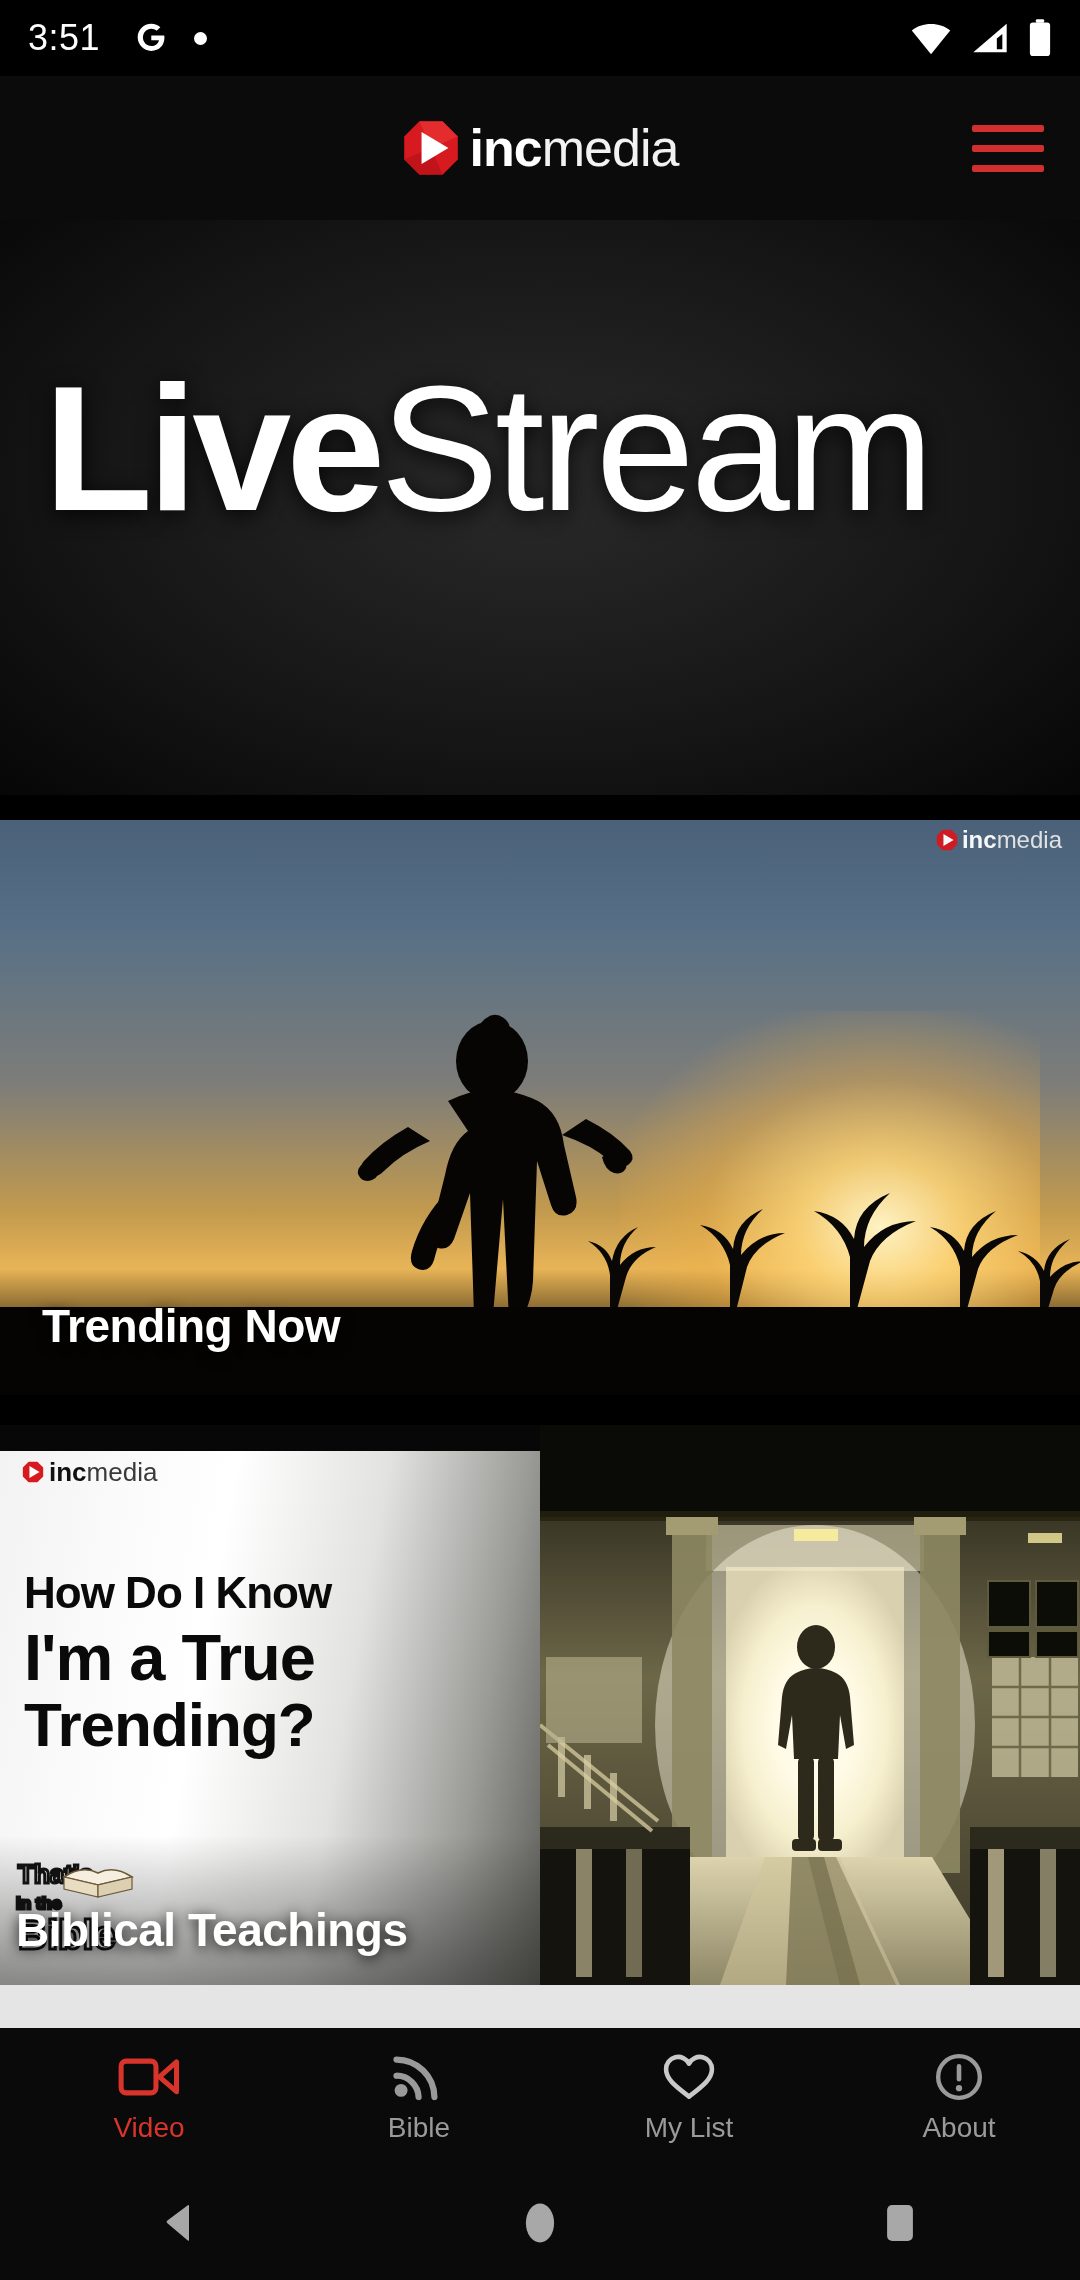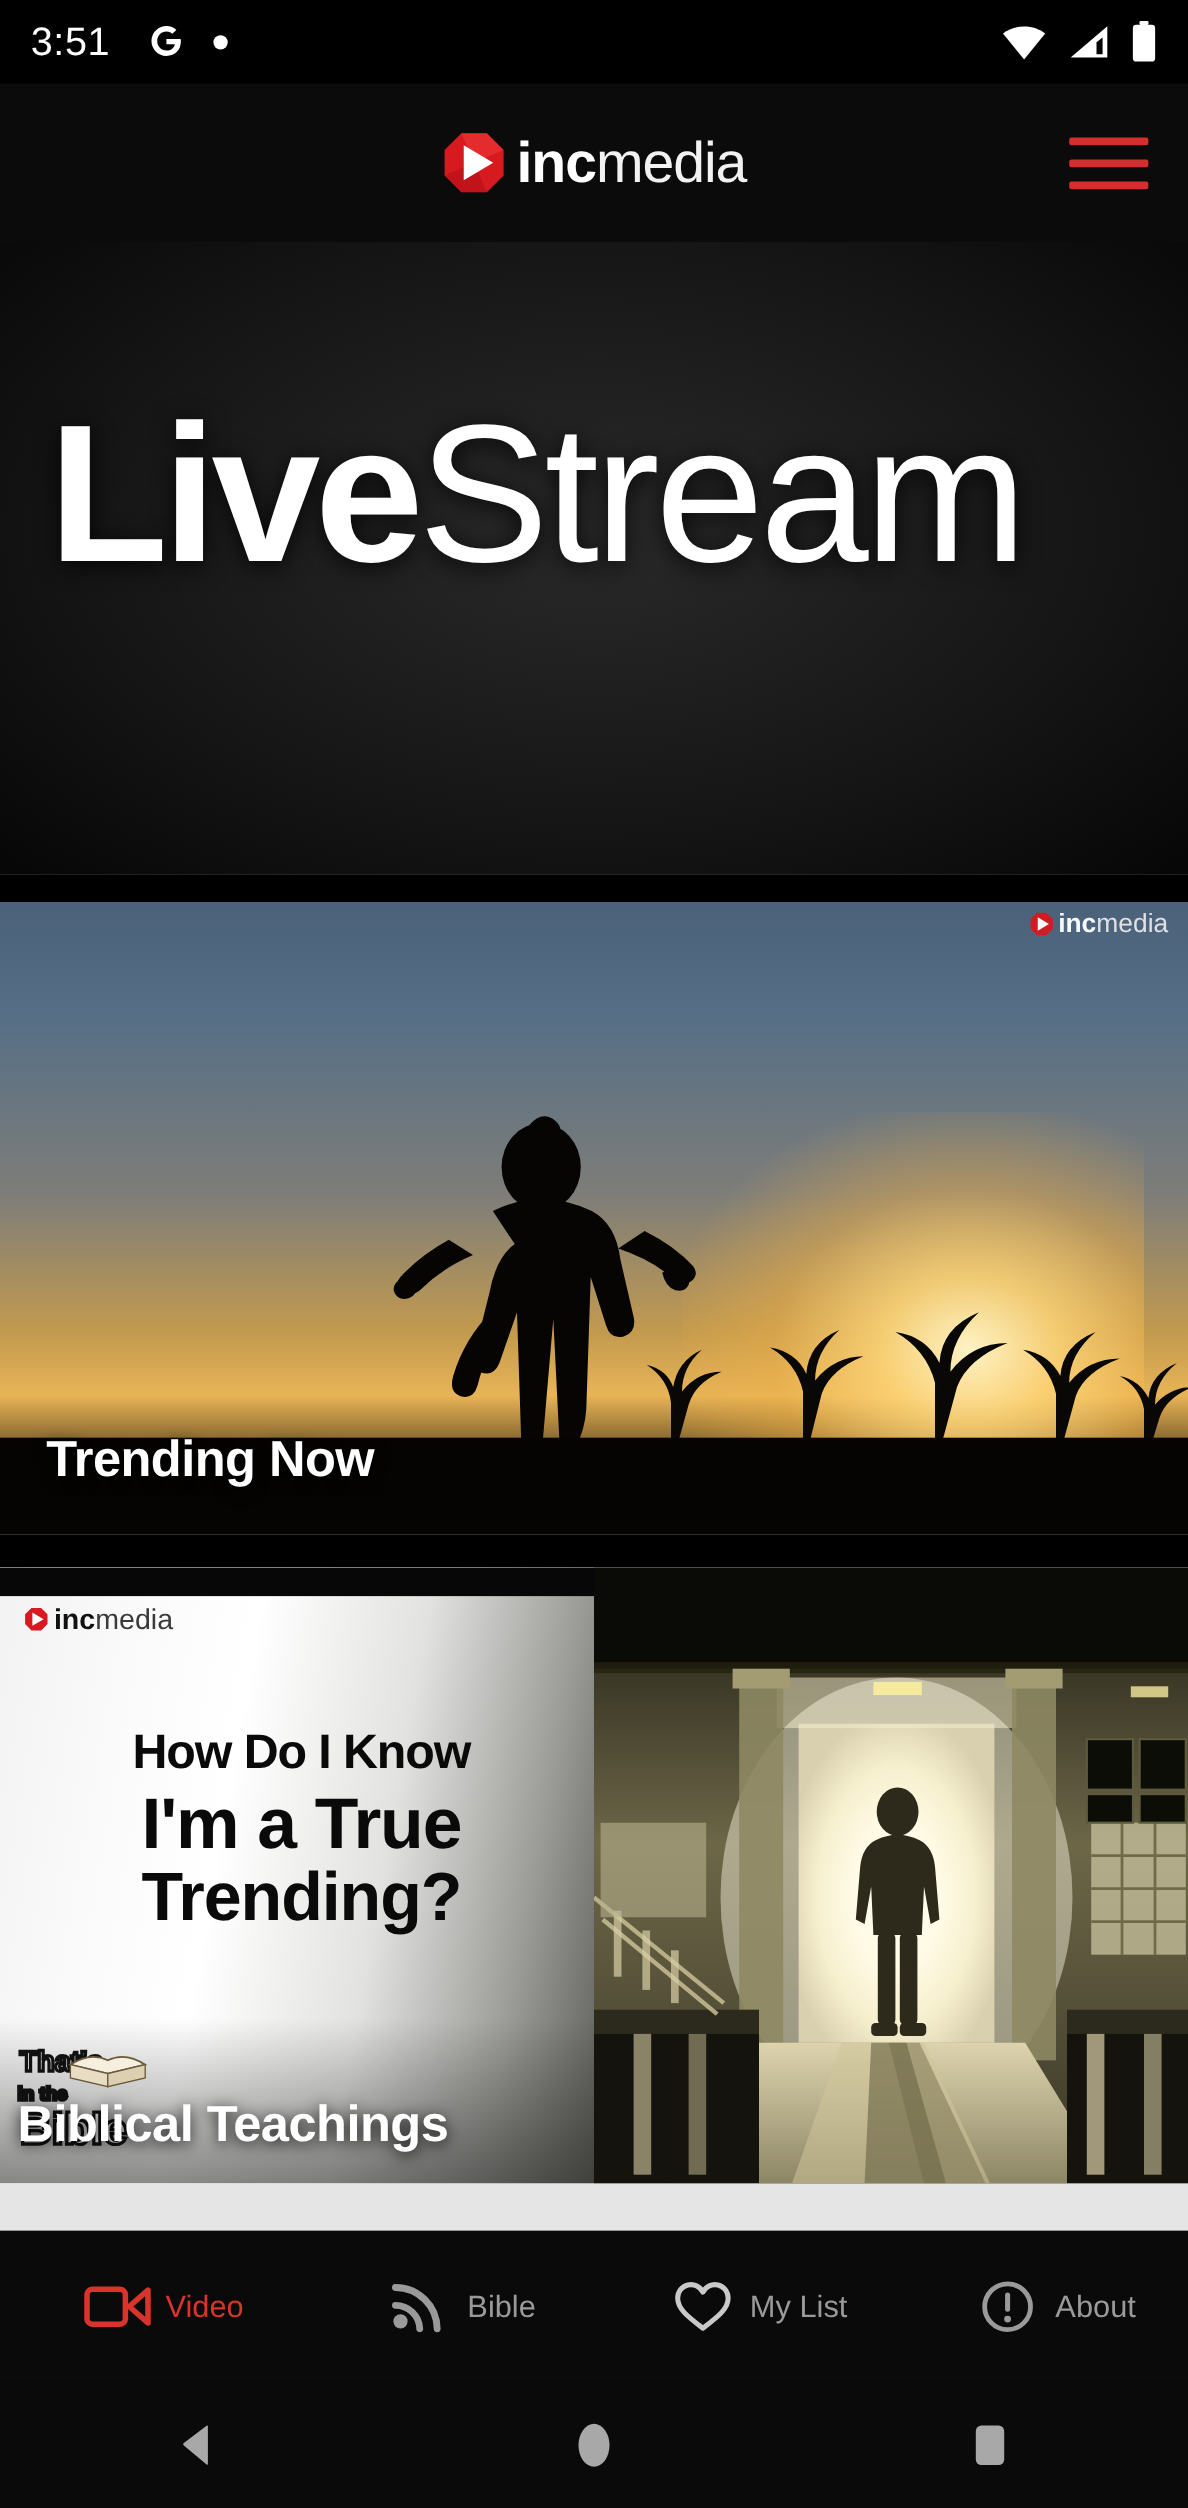--- a/index.html
+++ b/index.html
@@ -102,41 +102,41 @@
   }
   .bl-header { position:absolute; left:0; top:0; width:100%; height:26px; background:#070707; }
   .watermark-bib {
     position:absolute; left:22px; top:34px; display:flex; align-items:center; gap:5px;
   }
   .wm-text-dk { font-size:26px; line-height:1; white-space:nowrap; }
   .wm-text-dk .b1 { color:#111; font-weight:700; }
   .wm-text-dk .b2 { color:#3a3a3a; font-weight:300; }
   .bib-heading {
     position:absolute; left:24px; top:146px; width:500px; color:#0a0a0a;
-    line-height:1.0; letter-spacing:-1px;text-align:center;
+    line-height:1.0; letter-spacing:-1px;
   }
   .bib-heading .l1 { display:block; font-size:44px; font-weight:700; }
   .bib-heading .l2 { display:block; font-size:65px; font-weight:700; margin-top:10px; }
   .bib-heading .l3 { display:block; font-size:62px; font-weight:700; margin-top:4px; }
   .tib-logo { position:absolute; left:14px; bottom:22px; width:150px; height:110px; z-index:2; }
   .bib-left .card-label { bottom:28px; left:16px; z-index:3; }
 
   .bib-right {
     position:relative; width:540px; height:560px; overflow:hidden;
     background:linear-gradient(180deg,#080806 0%,#11110c 16%,#2b2a1c 34%,#4d4a32 56%,#6e6949 76%,#54503a 92%,#16150f 100%);
   }
   .chapel-svg { position:absolute; inset:0; width:540px; height:560px; display:block; }
 
   
   .bottomnav {
     position:absolute; left:0; top:2028px; width:1080px; height:138px;
     background:#0a0a0a; display:flex; align-items:center;
   }
   .nav-item {
-    flex:1; display:flex; flex-direction:row; align-items:center; justify-content:center;
+    flex:1; display:flex; flex-direction:column; align-items:center; justify-content:center;
     gap:12px; cursor:pointer; height:100%;margin-left:28px;
   }
   .nav-ico { width:62px; height:50px; display:block; }
   .nav-label { font-size:28px; line-height:1; color:#9a9a9a; }
   .nav-item.active .nav-label { color:#d9342b; }
 
   
   .androidnav {
     position:absolute; left:0; top:2166px; width:1080px; height:114px;
     background:#0a0a0a; display:flex; align-items:center; justify-content:space-around;

